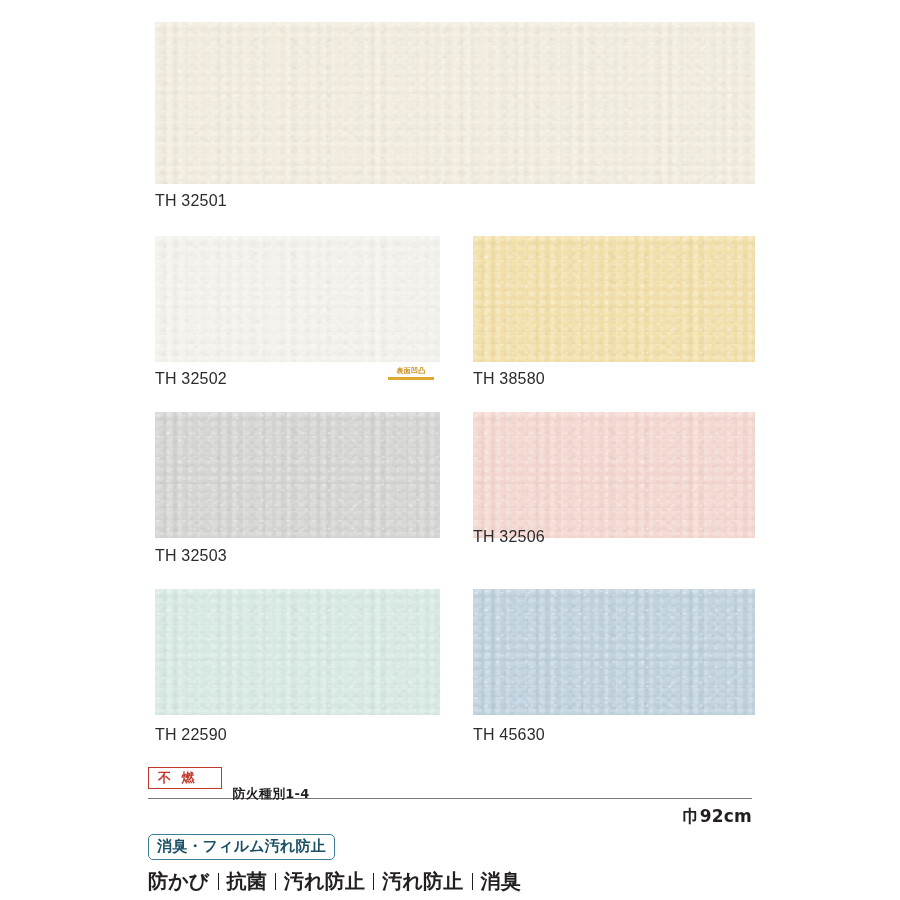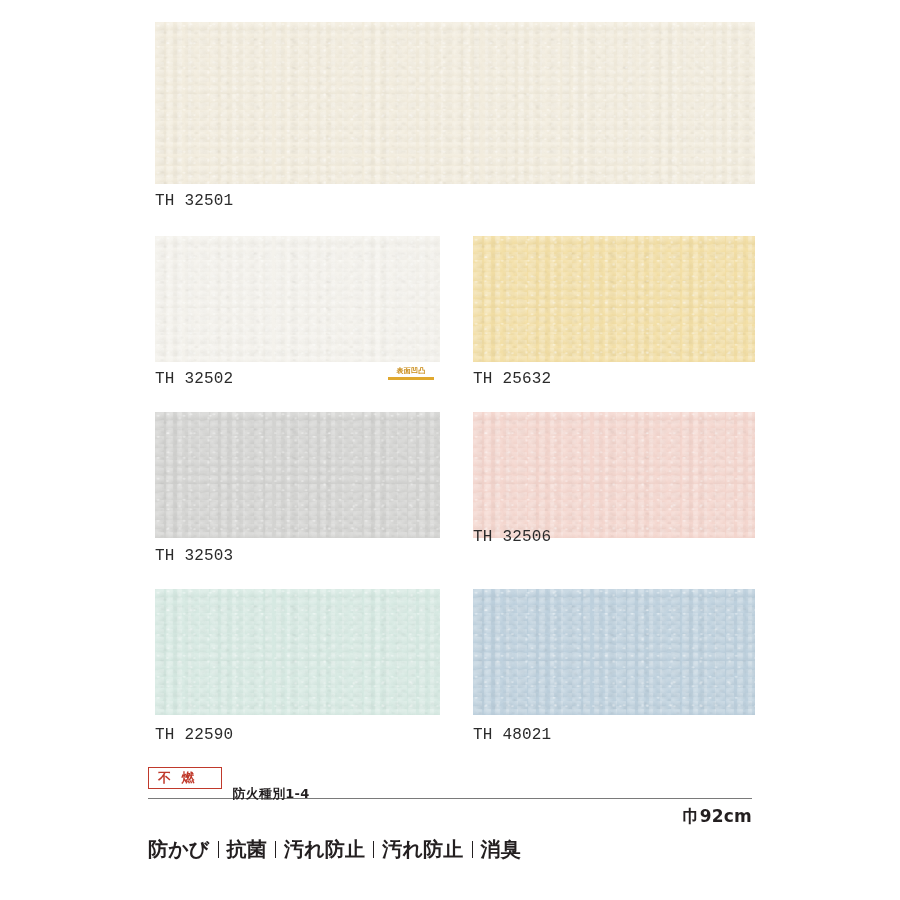--- a/index.html
+++ b/index.html
@@ -64,21 +64,21 @@
     pointer-events: none;
   }
 
   .swatch-label {
     position: absolute;
     left: 0;
     font-size: 16px;
     letter-spacing: .2px;
     color: #2b2b2b;
     white-space: nowrap;
-    font-family: Liberation Mono, monospace;
+    font-family: Liberation Sans, sans-serif;
   }
 
   
   .orange-badge {
     position: absolute;
     left: 388px;
     top: 367px;
     width: 46px;
     text-align: center;
     font-size: 7px;
@@ -181,53 +181,56 @@
   <div class="swatch-block" style="left:155px; top:236px; width:285px; height:126px;">
     <div class="swatch" style="background-color:#f4f2ec;"></div>
   </div>
   <div class="swatch-label" style="left:155px; top:370px;">TH 32502</div>
 
   <div class="orange-badge" style="color: rgb(201, 138, 20); border-bottom-color: rgb(224, 168, 46);">表面凹凸</div>
 
   <div class="swatch-block" style="left:473px; top:236px; width:282px; height:126px;">
     <div class="swatch" style="background-color:#f3dfa6;"></div>
   </div>
-  <div class="swatch-label" style="left:473px; top:370px;">TH 25632</div>
+  <div class="swatch-label" style="left:473px; top:370px;">TH 38580</div>
 
   <div class="swatch-block" style="left:155px; top:412px; width:285px; height:126px;">
     <div class="swatch" style="background-color:#d3d3d1;"></div>
   </div>
   <div class="swatch-label" style="left:155px; top:547px;">TH 32503</div>
 
   <div class="swatch-block" style="left:473px; top:412px; width:282px; height:126px;">
     <div class="swatch" style="background-color:#f4d6ce;"></div>
   </div>
   <div class="swatch-label" style="left:473px; top:528px;">TH 32506</div>
 
   <div class="swatch-block" style="left:155px; top:589px; width:285px; height:126px;">
     <div class="swatch" style="background-color:#d6e9e2;"></div>
   </div>
   <div class="swatch-label" style="left:155px; top:726px;">TH 22590</div>
 
   <div class="swatch-block" style="left:473px; top:589px; width:282px; height:126px;">
     <div class="swatch" style="background-color:#bdd0dd;"></div>
   </div>
-  <div class="swatch-label" style="left:473px; top:726px;">TH 48021</div>
+  <div class="swatch-label" style="left:473px; top:726px;">TH 45630</div>
 
   <div class="footer">
 
     <div class="fire-row">
       <span class="fire-badge" style="color: rgb(192, 57, 43); border-color: rgb(192, 57, 43);">不 燃</span>
       <span class="fire-text">防火種別1-4</span>
     </div>
 
     <div class="rule"></div>
 
     <div class="width-text">巾92cm</div>
 
+    <div>
+      <span class="func-badge" style="border-color: rgb(59, 125, 148);">消臭・フィルム汚れ防止</span>
+    </div>
 
     <div class="func-list">
       <span>防かび</span>
       <span class="sep"></span>
       <span>抗菌</span>
       <span class="sep"></span>
       <span>汚れ防止</span>
       <span class="sep"></span>
       <span>汚れ防止</span>
       <span class="sep"></span>

